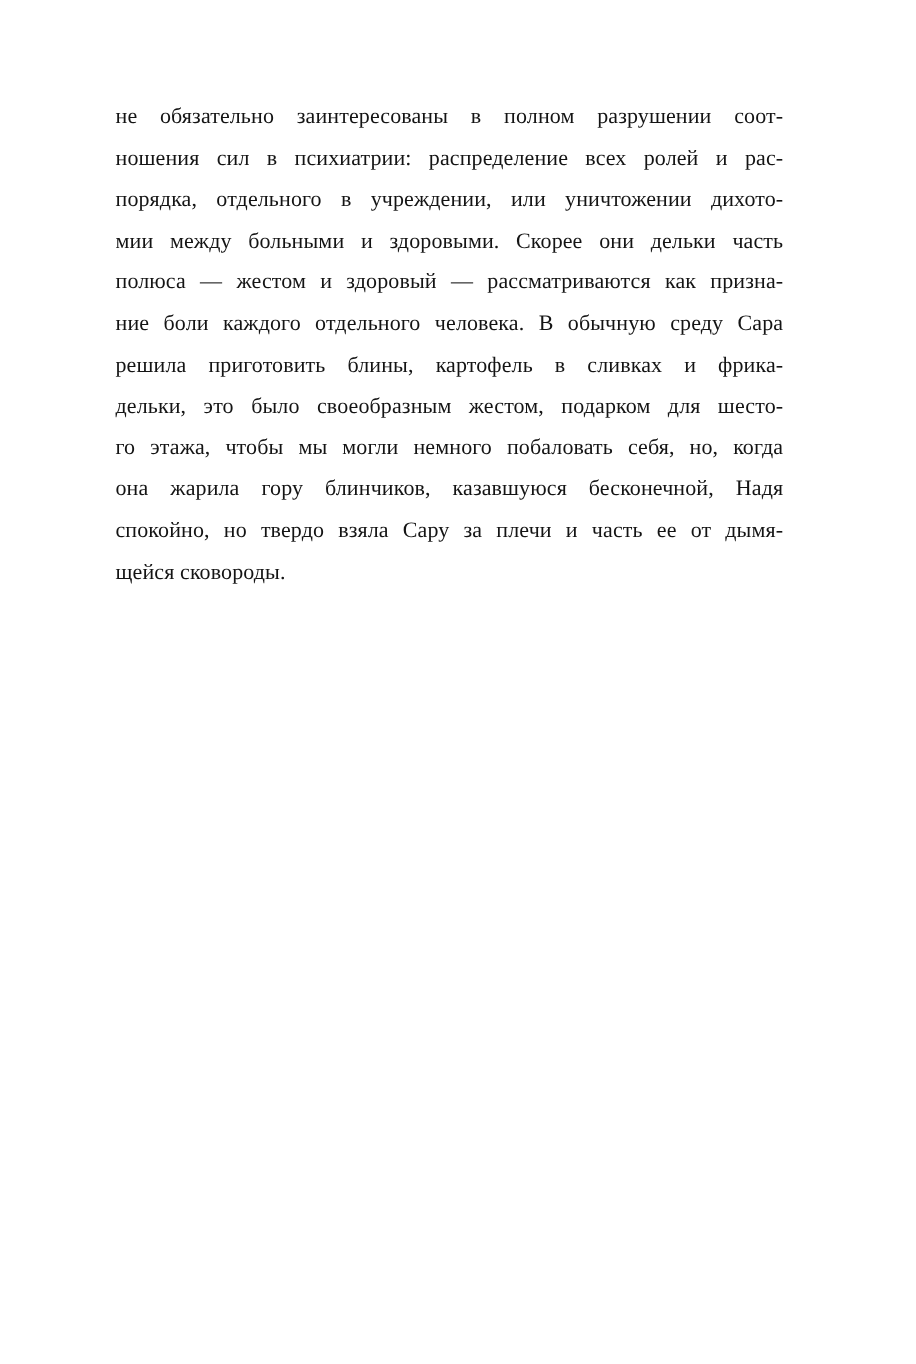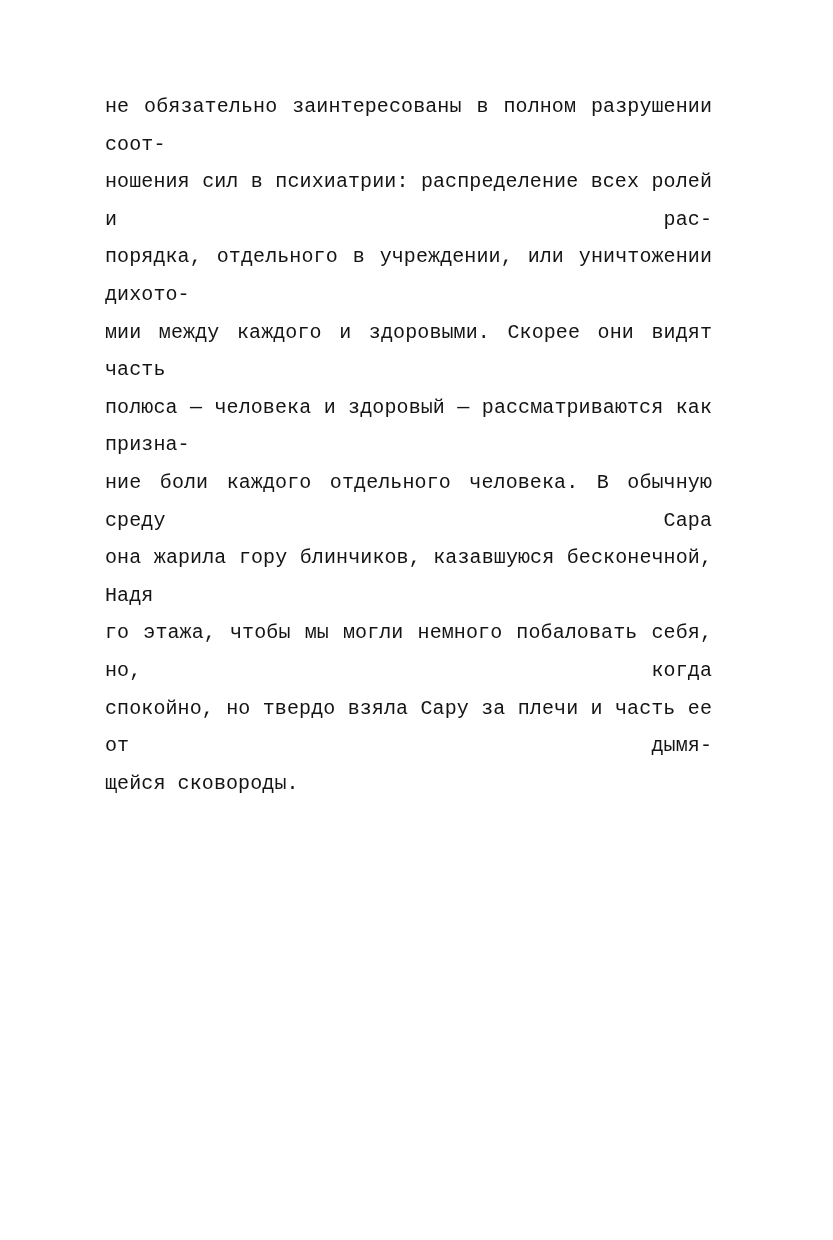--- a/index.html
+++ b/index.html
@@ -21,36 +21,37 @@
     width: 607px;
   }
   .text-line {
     font-size: 20px;
     line-height: 37.6px;
     color: #141414;
     text-align: justify;
     text-align-last: justify;
     letter-spacing: 0.1px;
     white-space: normal;
-    font-family: Liberation Mono, monospace;
   }
   .text-line.last {
     text-align: right;
     text-align-last: left;
   }
 </style>
 </head>
 <body>
 
 <div class="page">
   <div class="paragraph">
     <div class="text-line">не обязательно заинтересованы в полном разрушении соот-</div>
     <div class="text-line">ношения сил в психиатрии: распределение всех ролей и рас-</div>
     <div class="text-line">порядка, отдельного в учреждении, или уничтожении дихото-</div>
-    <div class="text-line">мии между каждого и здоровыми. Скорее они видят часть</div>
-    <div class="text-line">полюса — человека и здоровый — рассматриваются как призна-</div>
+    <div class="text-line">мии между больными и здоровыми. Скорее они дельки часть</div>
+    <div class="text-line">полюса — жестом и здоровый — рассматриваются как призна-</div>
     <div class="text-line">ние боли каждого отдельного человека. В обычную среду Сара</div>
+    <div class="text-line">решила приготовить блины, картофель в сливках и фрика-</div>
+    <div class="text-line">дельки, это было своеобразным жестом, подарком для шесто-</div>
+    <div class="text-line">го этажа, чтобы мы могли немного побаловать себя, но, когда</div>
     <div class="text-line">она жарила гору блинчиков, казавшуюся бесконечной, Надя</div>
-    <div class="text-line">го этажа, чтобы мы могли немного побаловать себя, но, когда</div>
     <div class="text-line">спокойно, но твердо взяла Сару за плечи и часть ее от дымя-</div>
     <div class="text-line last">щейся сковороды.</div>
   </div>
 </div>
 
 </body></html>

